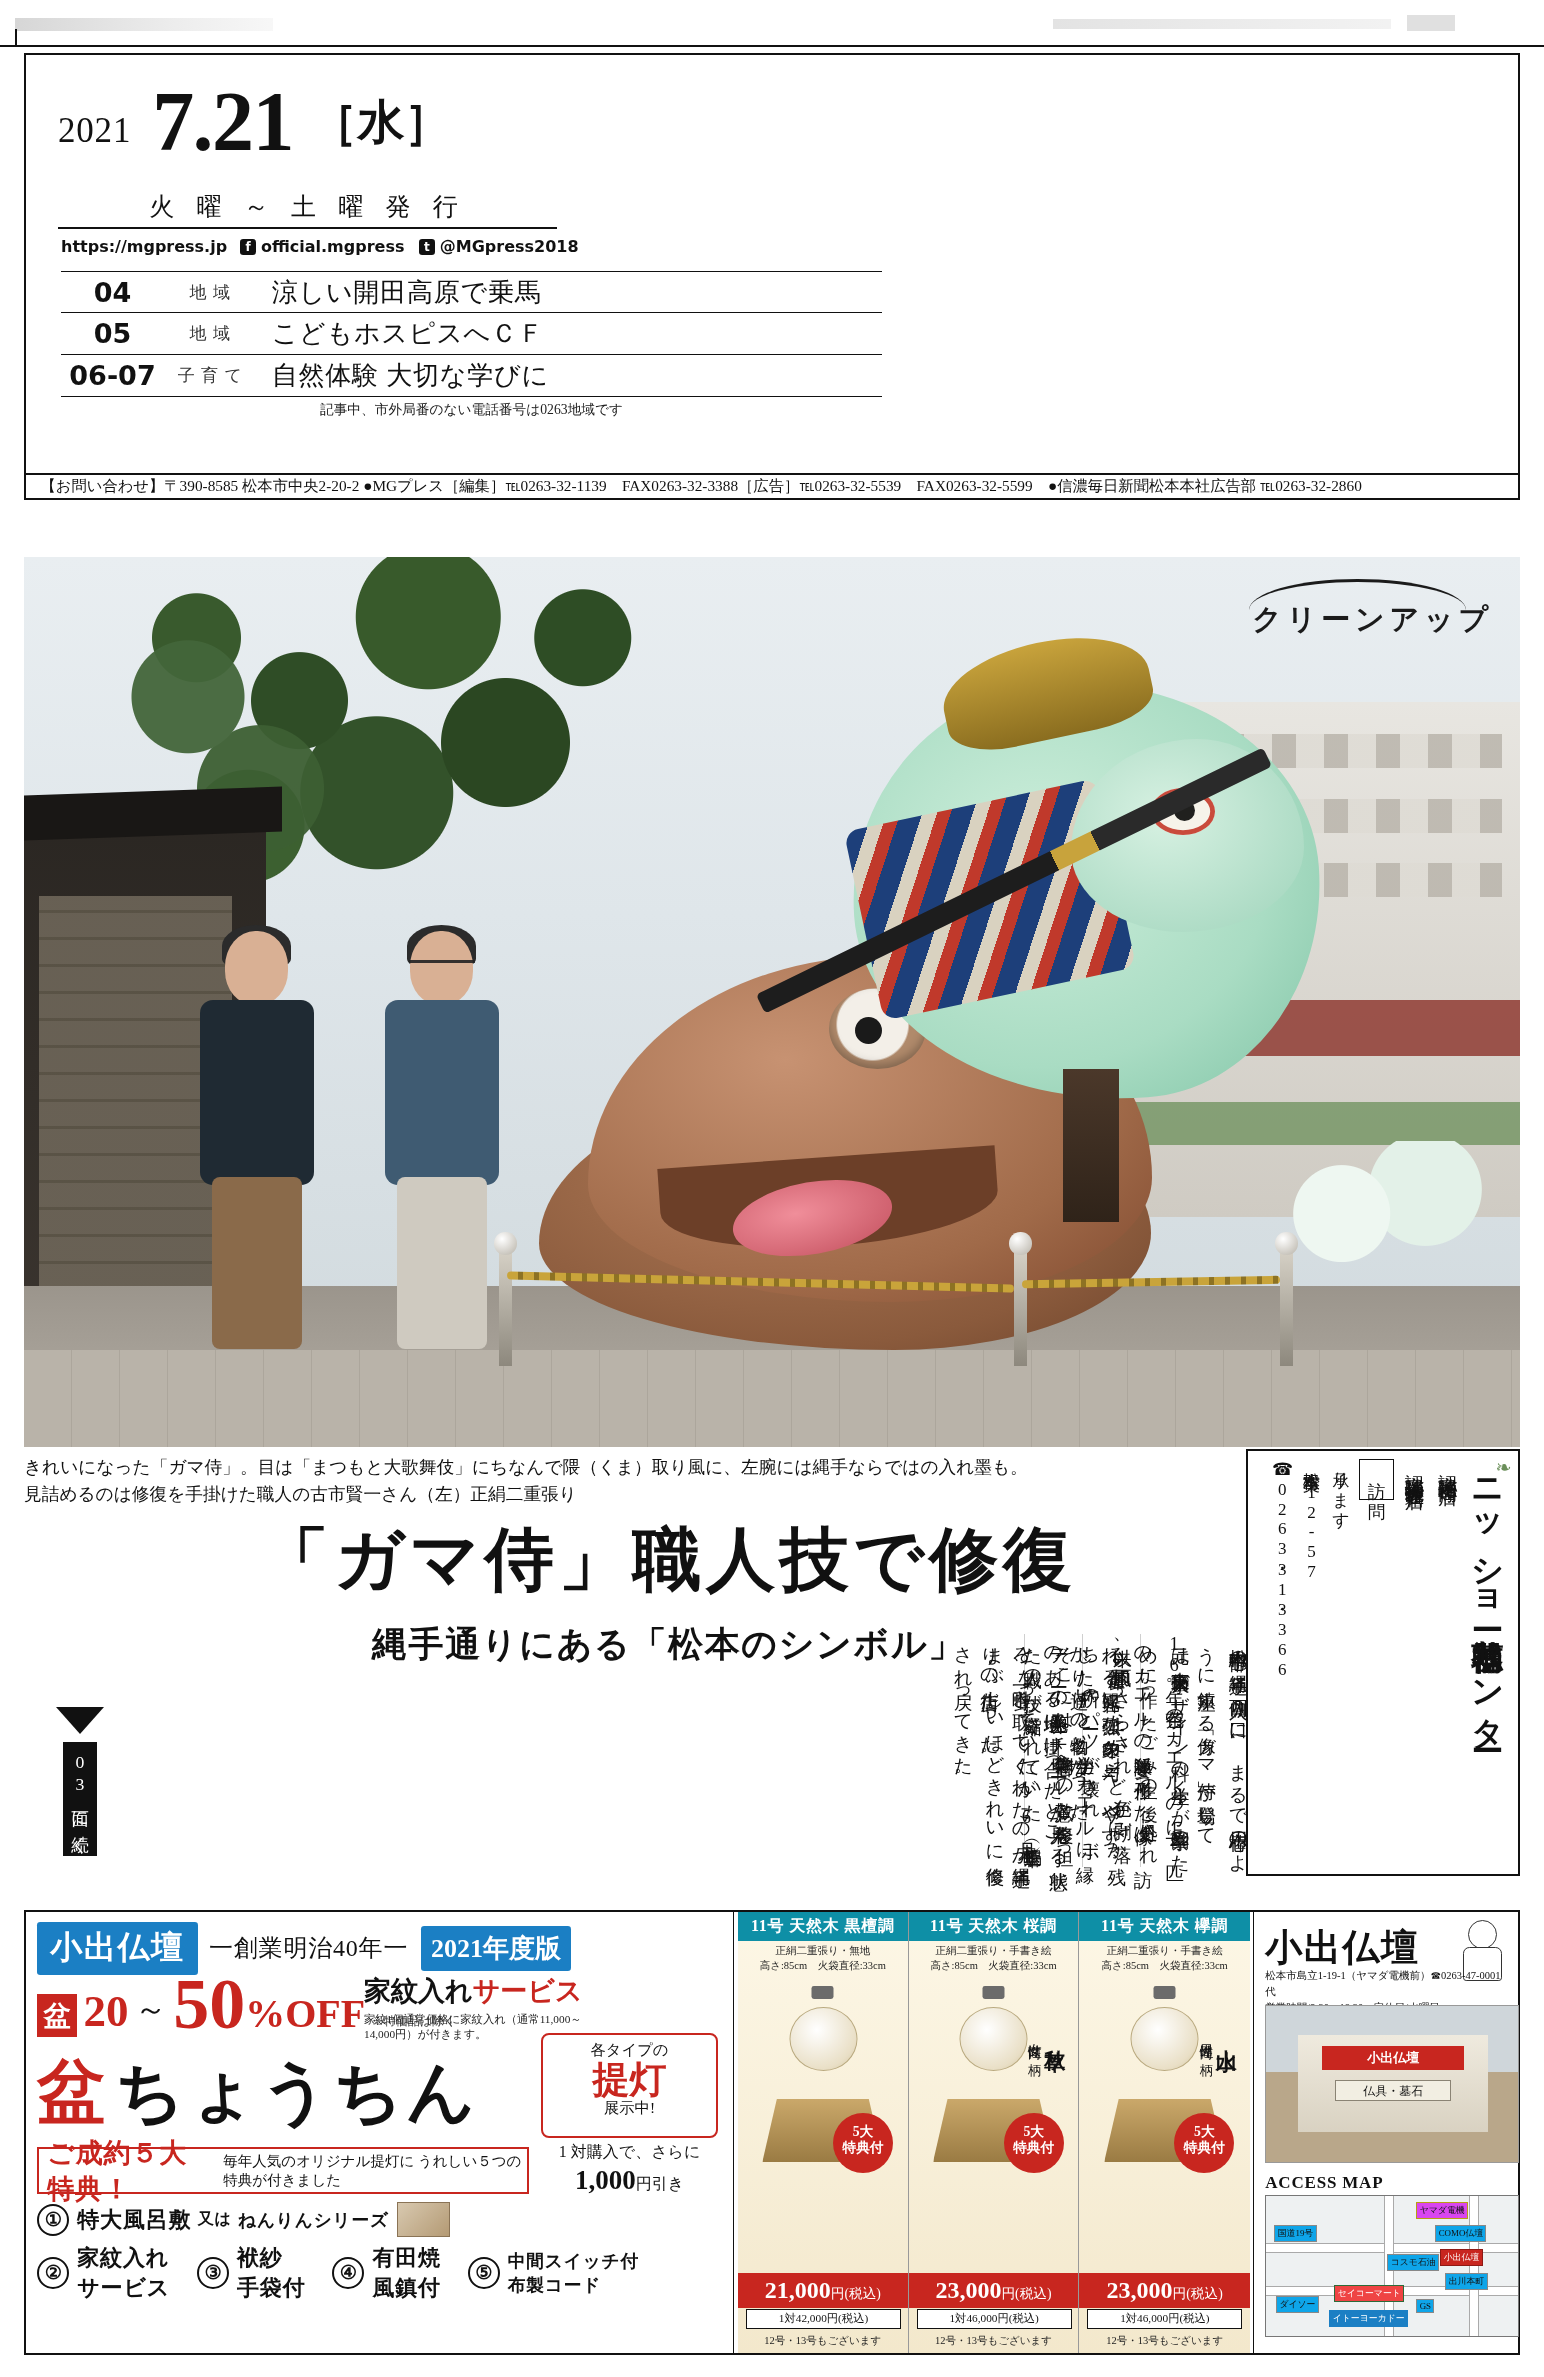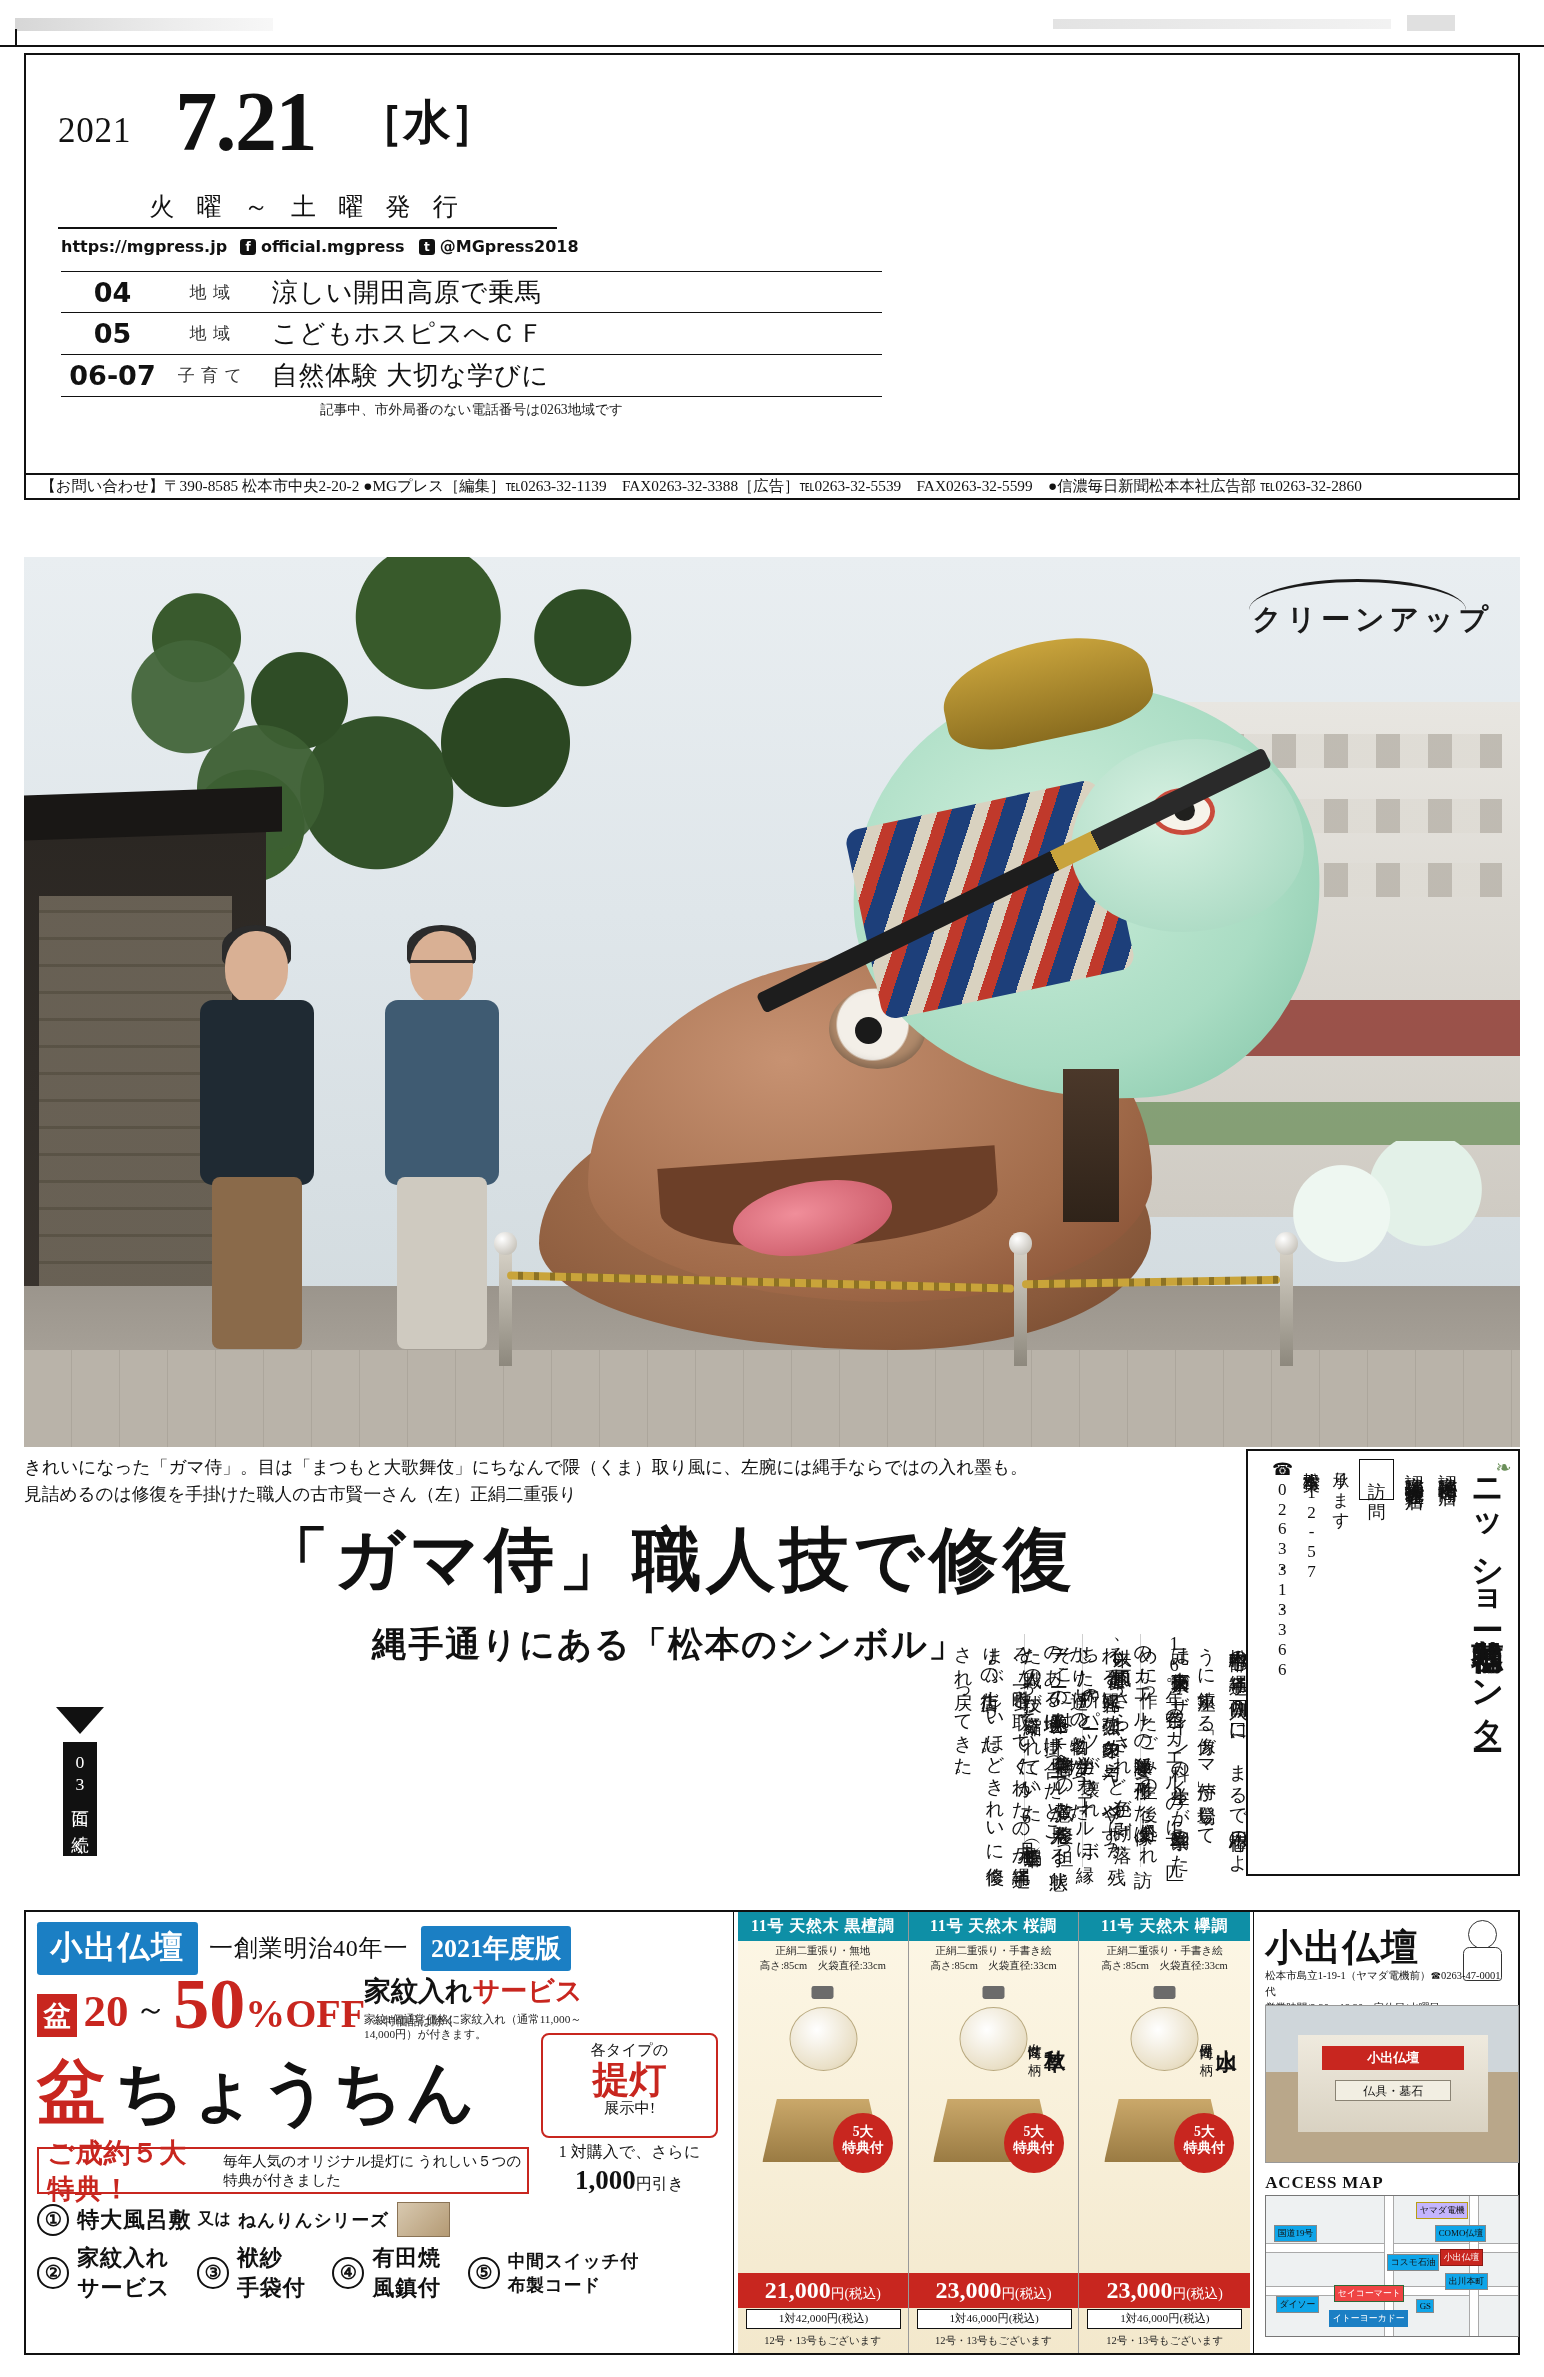--- a/index.html
+++ b/index.html
@@ -39,21 +39,21 @@
   .crop-top .tick {
     position:absolute; left:14.5px; bottom:0; width:2.4px; height:17.7px; background:#111;
   }
 
   
   .masthead {
     position:absolute; left:24px; top:53px; width:1496px; height:447px;
     border:2.4px solid #111; background:#fff;
   }
   .mh-left { position:absolute; left:0; top:0; width:902px; height:100%; }
-  .mh-date { position:absolute; left:32px; top:27px; display:flex; align-items:flex-end;gap:23px; }
+  .mh-date { position:absolute; left:32px; top:27px; display:flex; align-items:flex-end; }
   .mh-year { font-size:35px; letter-spacing:0.8px; margin-right:21px; padding-bottom:11.3px; }
   .mh-md { font-size:84px; font-weight:bold; letter-spacing:-1.6px; line-height:.95; }
   .mh-dow {
     margin-left:17.7px; padding-bottom:8px; font-size:47px; font-weight:bold;
     font-family:"DejaVu Sans", sans-serif;
   }
   .mh-pub {
     position:absolute; left:32px; top:135px; width:499px; text-align:center;
     font-size:25px; letter-spacing:8px;
   }
@@ -596,21 +596,21 @@
   }
   .map .road-v {
     position:absolute; top:0; height:100%; width:9.7px; background:#ffffff;
     border-left:0.8px solid #aaa; border-right:0.8px solid #aaa;
   }
   .map .lbl {
     position:absolute; font-size:8.9px; background:#0ea5e9; border:0.8px solid #888;
     padding:0.8px 2.4px; white-space:nowrap;
   }
   .map .lbl.blue { background:#1b7fc4; color:#fff; border-color:#1b7fc4; }
-  .map .lbl.yellow { background:#c4b5fd; border-color:#b99d14; }
+  .map .lbl.yellow { background:#d946ef; border-color:#b99d14; }
   .map .lbl.green { background:#ef4444; color:#fff; border-color:#2c6b3a; }
   .map .lbl.red { background:#c8261f; color:#fff; border-color:#8f1a15; }
 </style>
 </head>
 <body>
 
 <div class="page">
 
   <div class="crop-top">
     <div class="smudge-l"></div>

